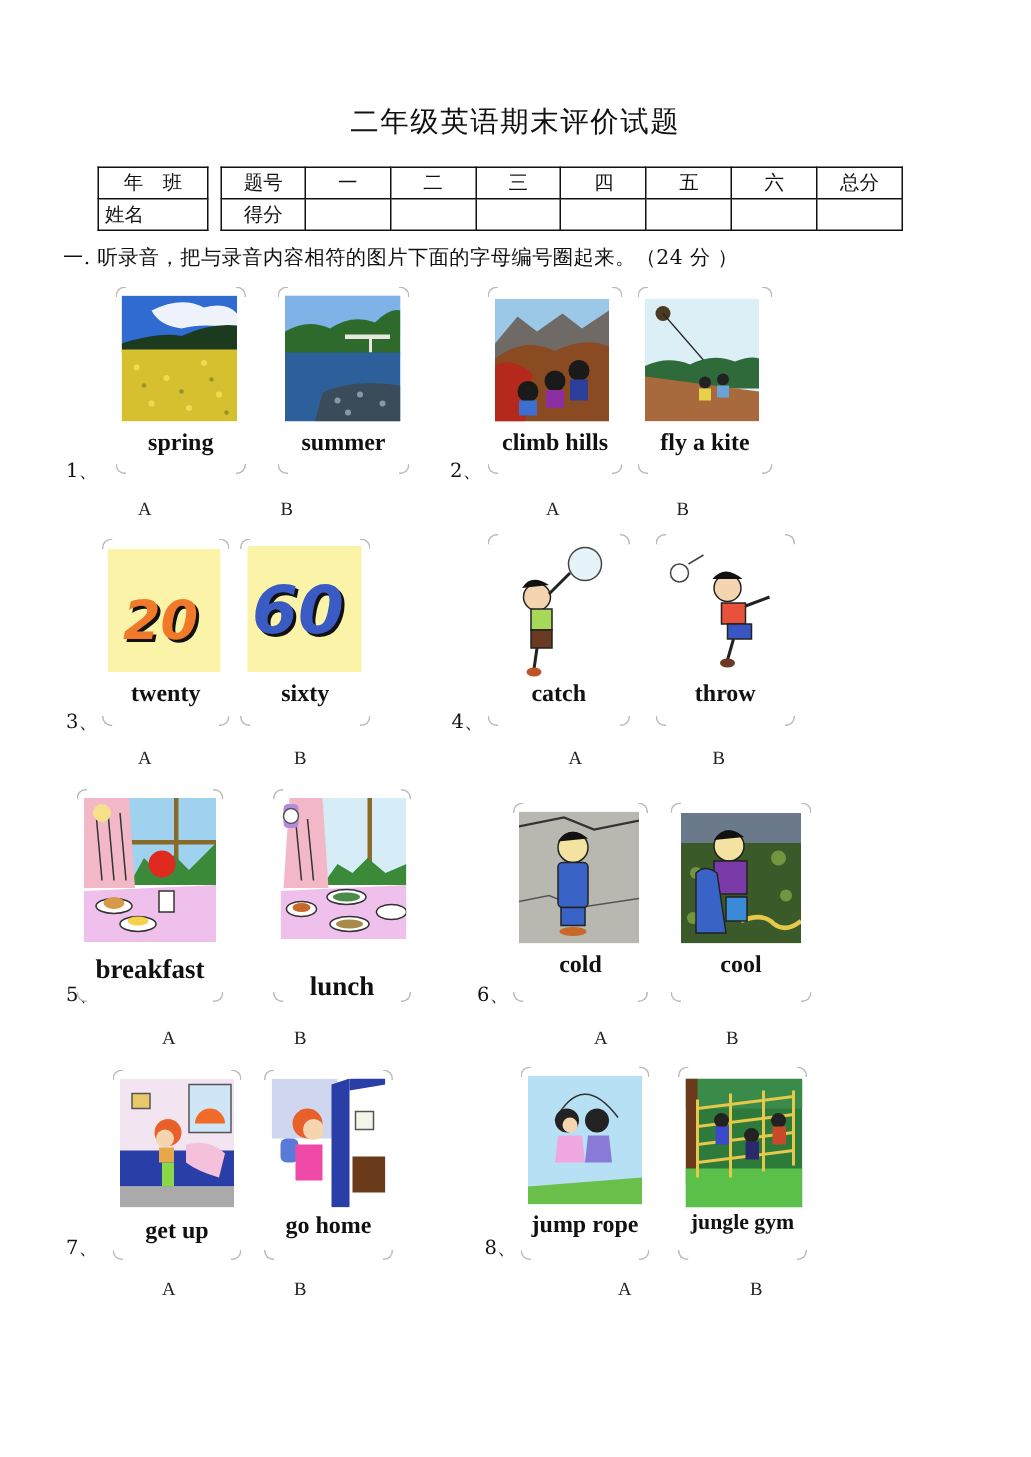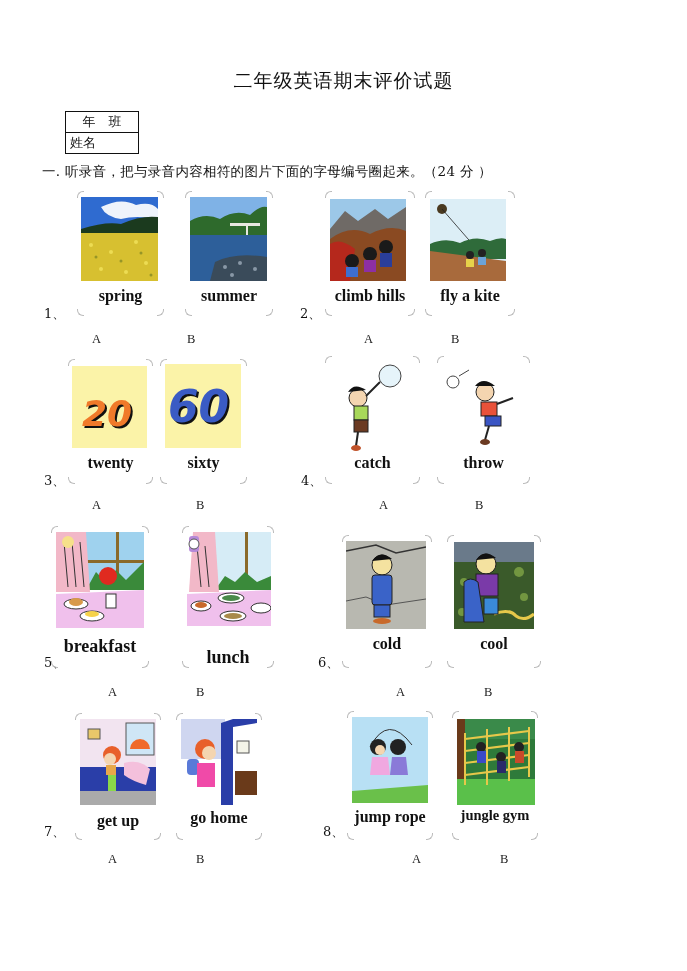--- a/index.html
+++ b/index.html
@@ -44,20 +44,40 @@
         <td>年　班</td>
       </tr>
   <tr>
         <td class="name">姓名</td>
       </tr>
 </tbody>
   </table>
 
 <table class="info right">
   <tbody>
+      <tr>
+    <td class="first">题号</td>
+    <td>一</td>
+    <td>二</td>
+    <td>三</td>
+    <td>四</td>
+    <td>五</td>
+    <td>六</td>
+    <td>总分</td>
+  </tr>
+  <tr>
+    <td class="first">得分</td>
+    <td></td>
+    <td></td>
+    <td></td>
+    <td></td>
+    <td></td>
+    <td></td>
+    <td></td>
+  </tr>
 </tbody>
   </table>
 
 <div class="instruction">一. 听录音，把与录音内容相符的图片下面的字母编号圈起来。（24 分 ）</div>
 
 <div class="qnum" style="left:44px; top:305px;">1、</div>
 <div class="card" style="left:77px; top:191px; width:87px; height:125px;">
   <span class="corner tl"></span>
     <span class="corner tr"></span>
     <span class="corner bl"></span>

